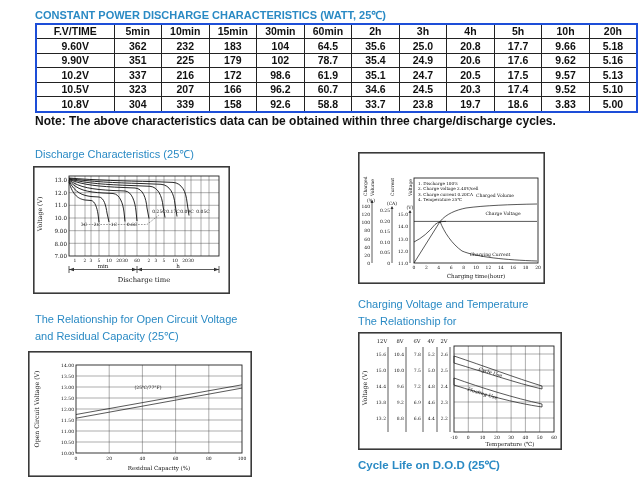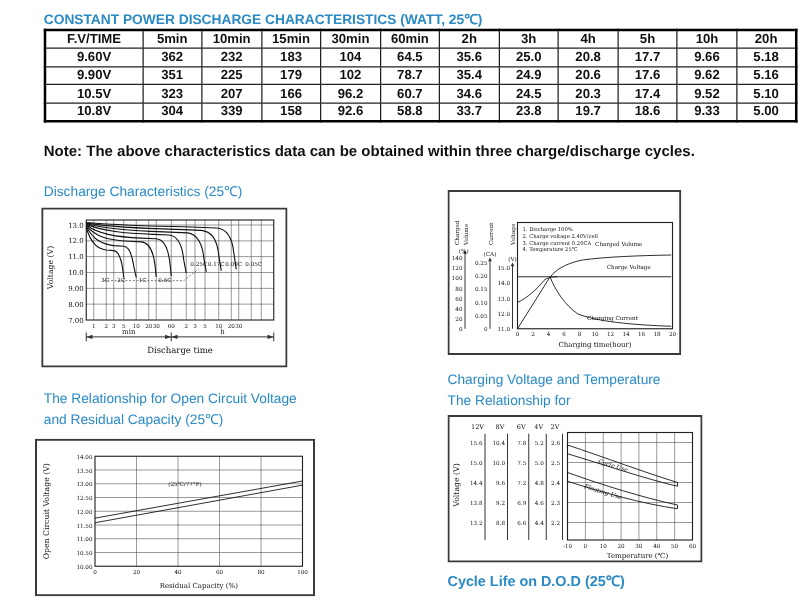--- a/index.html
+++ b/index.html
@@ -1,19 +1,19 @@
 <!DOCTYPE html>
 <html><head>
 <meta charset="utf-8">
 <style>
   *{margin:0;padding:0;box-sizing:border-box}
   html,body{width:640px;height:482px;background:#fff;font-family:"Liberation Sans",sans-serif;position:relative;overflow:hidden}
   .abs{position:absolute}
   .main-title{left:35px;top:7px;font-size:11px;font-weight:700;color:#2a8ac4}
-  .power-table{left:35px;top:23px;width:603px;border-collapse:collapse;table-layout:fixed;font-size:10.5px;font-weight:700;color:#111;border:2px solid #000000}
+  .power-table{left:35px;top:23px;width:603px;border-collapse:collapse;table-layout:fixed;font-size:10.5px;font-weight:700;color:#111;border:2px solid #1d4ed8}
   .power-table th,.power-table td{border:1px solid #222;text-align:center;height:14.6px;padding:0;line-height:1;font-weight:700}
   .power-table th:first-child,.power-table td:first-child{width:78px}
   .note{left:35px;top:114px;font-size:12px;font-weight:700;color:#111}
   .chart-title{font-size:11px;font-weight:400;color:#2a8ac4;line-height:17px}
   .footer-title{left:358px;top:457px;font-size:11.5px;font-weight:700;color:#2a8ac4}
   .chart-box svg{display:block}
   
   .obox{fill:#fff;stroke:#3a3a3a;stroke-width:1.6}
   .pbox{fill:none;stroke:#222;stroke-width:0.9}
   .grid line{stroke:#4a4a4a;stroke-width:0.45}
@@ -75,20 +75,34 @@
         <td>102</td>
         <td>78.7</td>
         <td>35.4</td>
         <td>24.9</td>
         <td>20.6</td>
         <td>17.6</td>
         <td>9.62</td>
         <td>5.16</td>
       </tr>
       <tr>
+        <td>10.2V</td>
+        <td>337</td>
+        <td>216</td>
+        <td>172</td>
+        <td>98.6</td>
+        <td>61.9</td>
+        <td>35.1</td>
+        <td>24.7</td>
+        <td>20.5</td>
+        <td>17.5</td>
+        <td>9.57</td>
+        <td>5.13</td>
+      </tr>
+      <tr>
         <td>10.5V</td>
         <td>323</td>
         <td>207</td>
         <td>166</td>
         <td>96.2</td>
         <td>60.7</td>
         <td>34.6</td>
         <td>24.5</td>
         <td>20.3</td>
         <td>17.4</td>
@@ -99,21 +113,21 @@
         <td>10.8V</td>
         <td>304</td>
         <td>339</td>
         <td>158</td>
         <td>92.6</td>
         <td>58.8</td>
         <td>33.7</td>
         <td>23.8</td>
         <td>19.7</td>
         <td>18.6</td>
-        <td>9.33</td>
+        <td>3.83</td>
         <td>5.00</td>
       </tr>
     </tbody>
 </table>
 
 <div class="abs note">Note: The above characteristics data can be obtained within three charge/discharge cycles.</div>
 
 <div class="abs chart-title" style="left:35px;top:146px">Discharge Characteristics (25℃)</div>
 <div class="abs chart-box" style="left:33px;top:166px">
   <svg width="197" height="128" viewBox="0 0 197 128">

